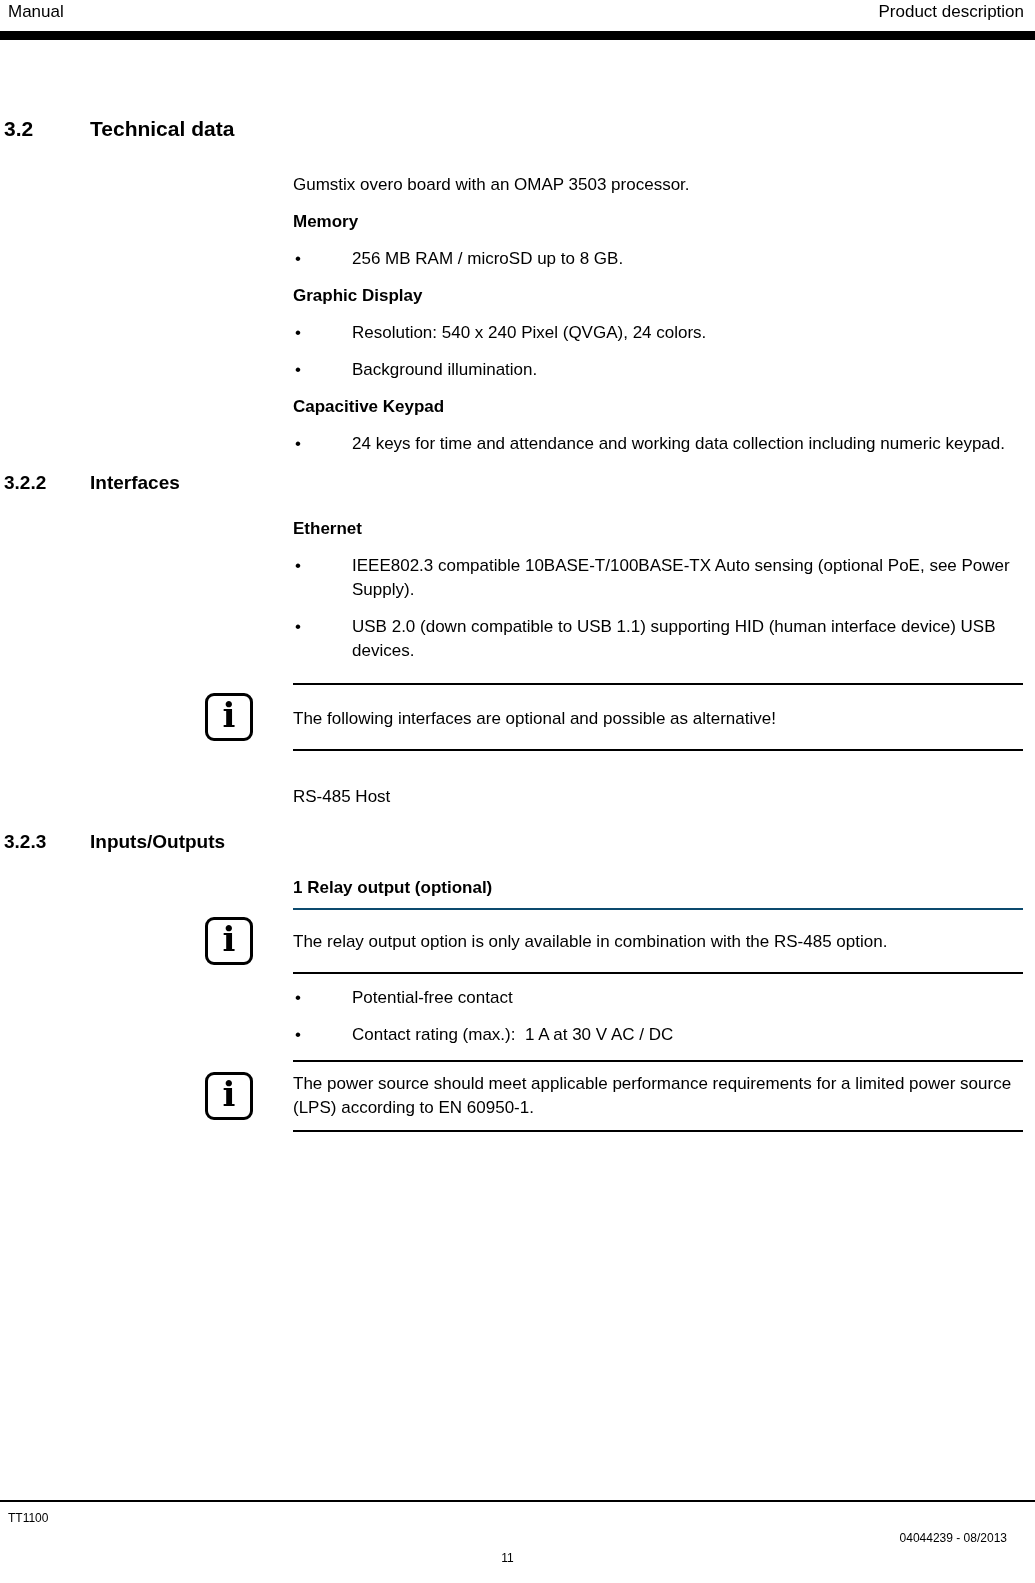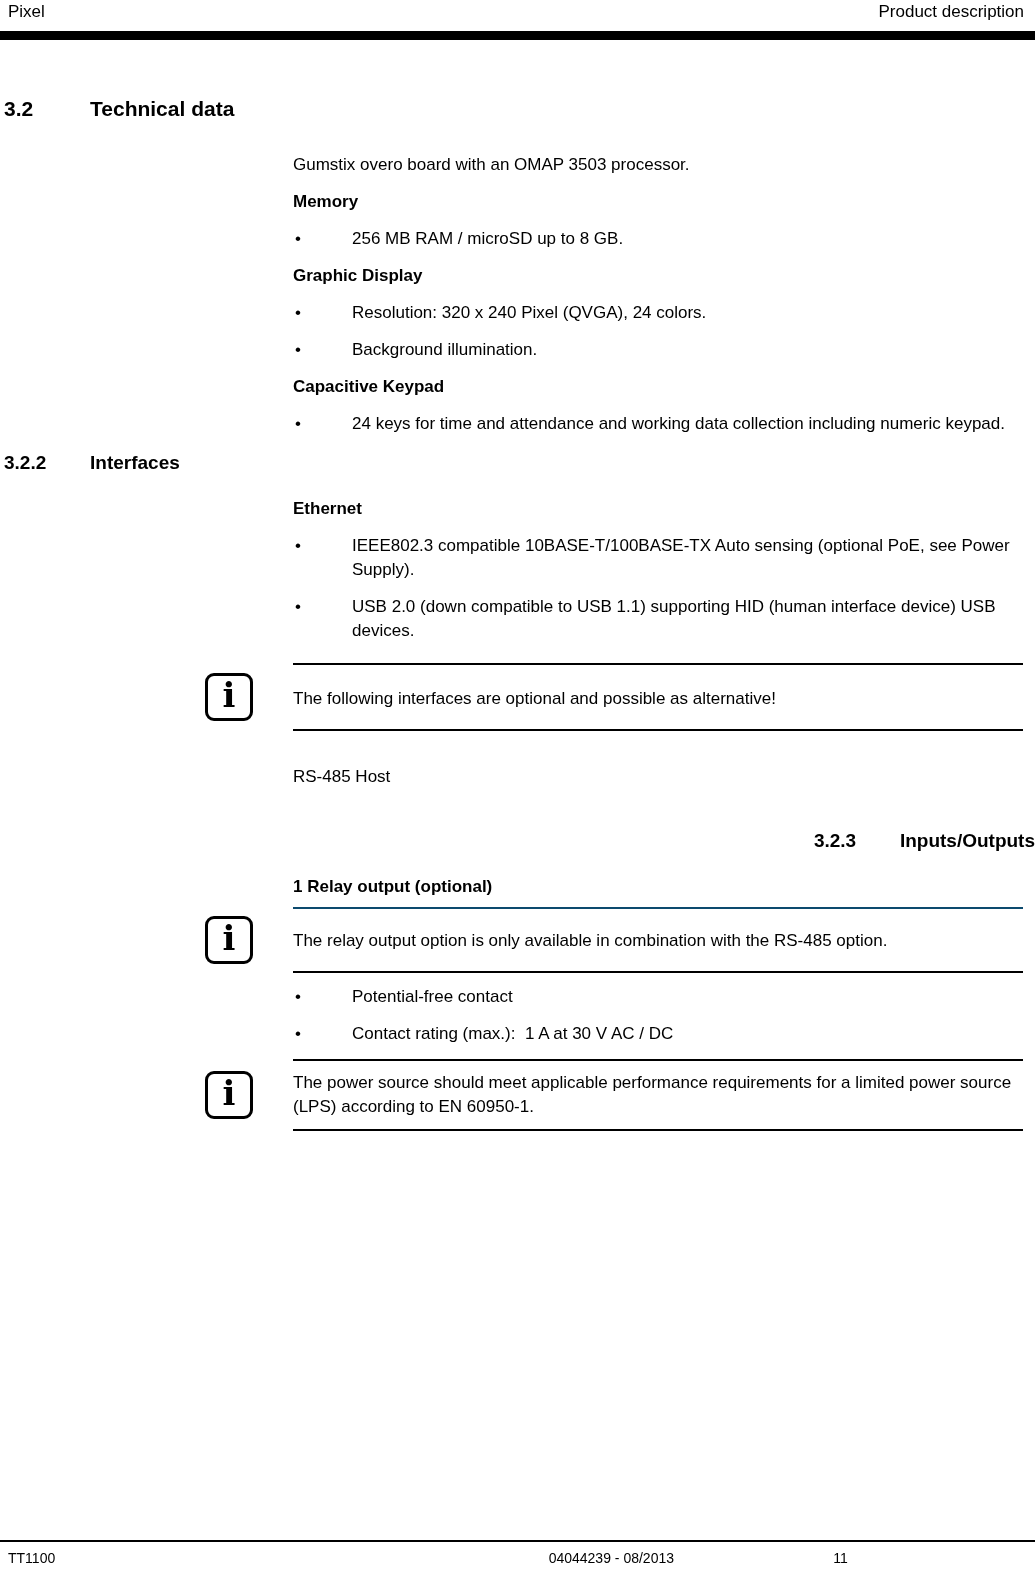--- a/index.html
+++ b/index.html
@@ -23,28 +23,28 @@
     font-size: 17px;
     line-height: 20px;
   }
   .header-bar {
     height: 9px;
     background: #000;
     margin-top: 9px;
   }
 
   
-  .content { padding-top: 56px; border-radius: 10px; }
+  .content { padding-top: 76px; border-radius: 10px; }
 
   .sec-heading { display: flex; font-weight: bold; padding-left: 4px; }
   .sec-heading .sec-num { width: 86px; flex: 0 0 86px; }
   .sec-heading.lvl1 { font-size: 21px; line-height: 26px; margin: 0 0 31px 0; }
   .sec-heading.lvl2 { font-size: 19px; line-height: 24px; margin: 0 0 22px 0; }
   .sec-heading.spaced { margin-top: 15px; }
-  .sec-heading.spaced-lg { margin-top: 40px; justify-content: flex-end; }
+  .sec-heading.spaced-lg { margin-top: 21px; }
 
   .body-col { margin-left: 293px; width: 730px; box-sizing: border-box; }
 
   .para, .blabel { margin: 0 0 13px 0; line-height: 24px; }
   .blabel { font-weight: bold; }
 
   .bullet-item { display: flex; margin: 0 0 13px 0; line-height: 24px; }
   .bullet-item .bullet { flex: 0 0 59px; width: 59px; padding-left: 2px; box-sizing: border-box; }
   .bullet-item .btext { flex: 1; white-space: pre-wrap; }
 
@@ -102,34 +102,35 @@
   }
 
   .bullets-after-note { margin-top: 12px; }
 
   
   .footer { position: absolute; left: 0; right: 0; bottom: 0; }
   .footer-rule { border-top: 2px solid #000; }
   .footer-row {
     display: flex;
     padding: 6px 28px 15px 8px;
-    font-size: 14px;
+    font-size: 12px;
     line-height: 20px;
+    flex-direction: column;
   }
   .footer-row .f-left  { flex: 1; text-align: left; }
   .footer-row .f-center{ flex: 1; text-align: right; }
   .footer-row .f-right { flex: 1; text-align: center; }
 </style>
 </head>
 <body>
 
 <div class="page">
 
   <div class="header">
-    <span>Pixel</span>
+    <span>Manual</span>
     <span>Product description</span>
   </div>
   <div class="header-bar"></div>
 
   <div class="content">
 
     <div class="sec-heading lvl1">
       <span class="sec-num">3.2</span>
       <span class="sec-title">Technical data</span>
     </div>
@@ -140,21 +141,21 @@
 
       <p class="blabel">Memory</p>
       <div class="bullet-item">
         <span class="bullet">•</span>
         <span class="btext">256 MB RAM / microSD up to 8 GB.</span>
       </div>
 
       <p class="blabel">Graphic Display</p>
       <div class="bullet-item">
         <span class="bullet">•</span>
-        <span class="btext">Resolution: 320 x 240 Pixel (QVGA), 24 colors.</span>
+        <span class="btext">Resolution: 540 x 240 Pixel (QVGA), 24 colors.</span>
       </div>
       <div class="bullet-item">
         <span class="bullet">•</span>
         <span class="btext">Background illumination.</span>
       </div>
 
       <p class="blabel">Capacitive Keypad</p>
       <div class="bullet-item">
         <span class="bullet">•</span>
         <span class="btext">24 keys for time and attendance and working data collection including numeric keypad.</span>

